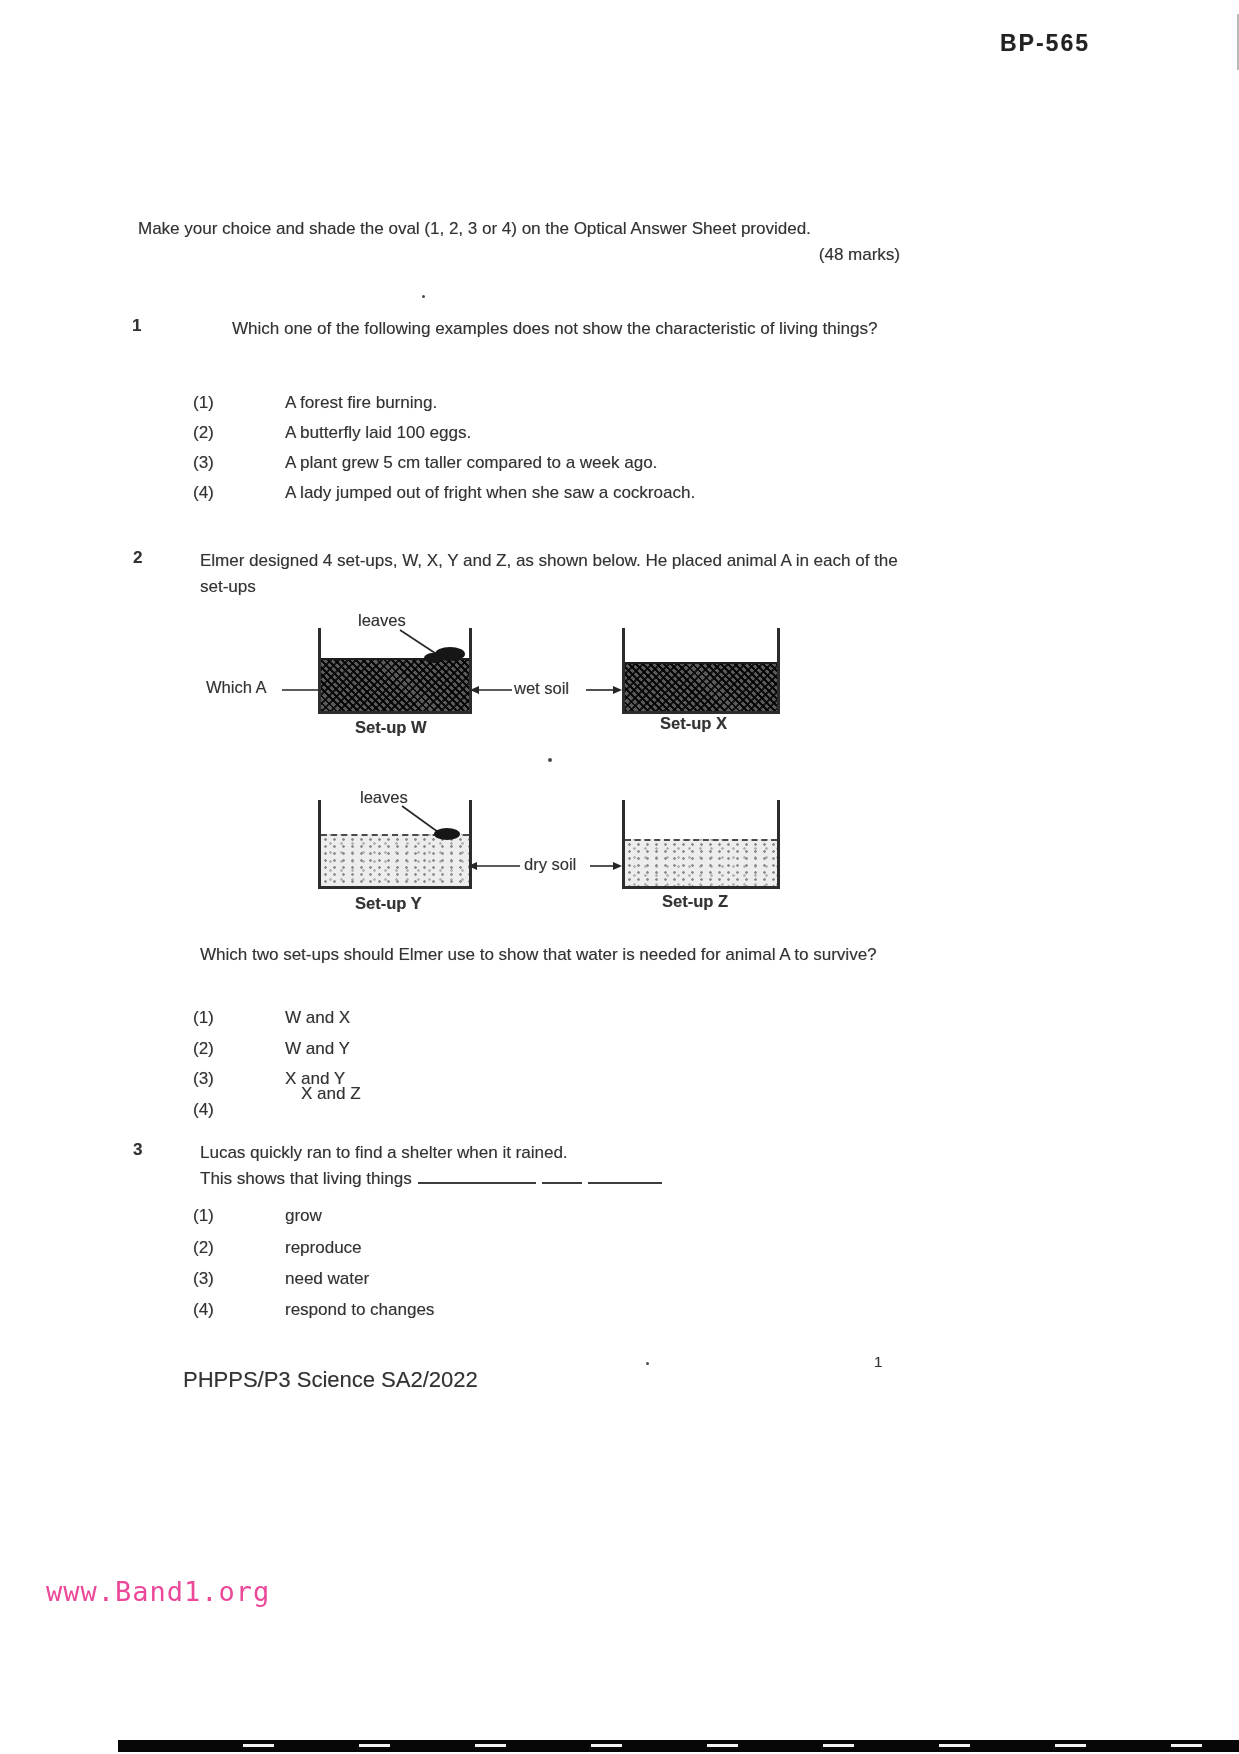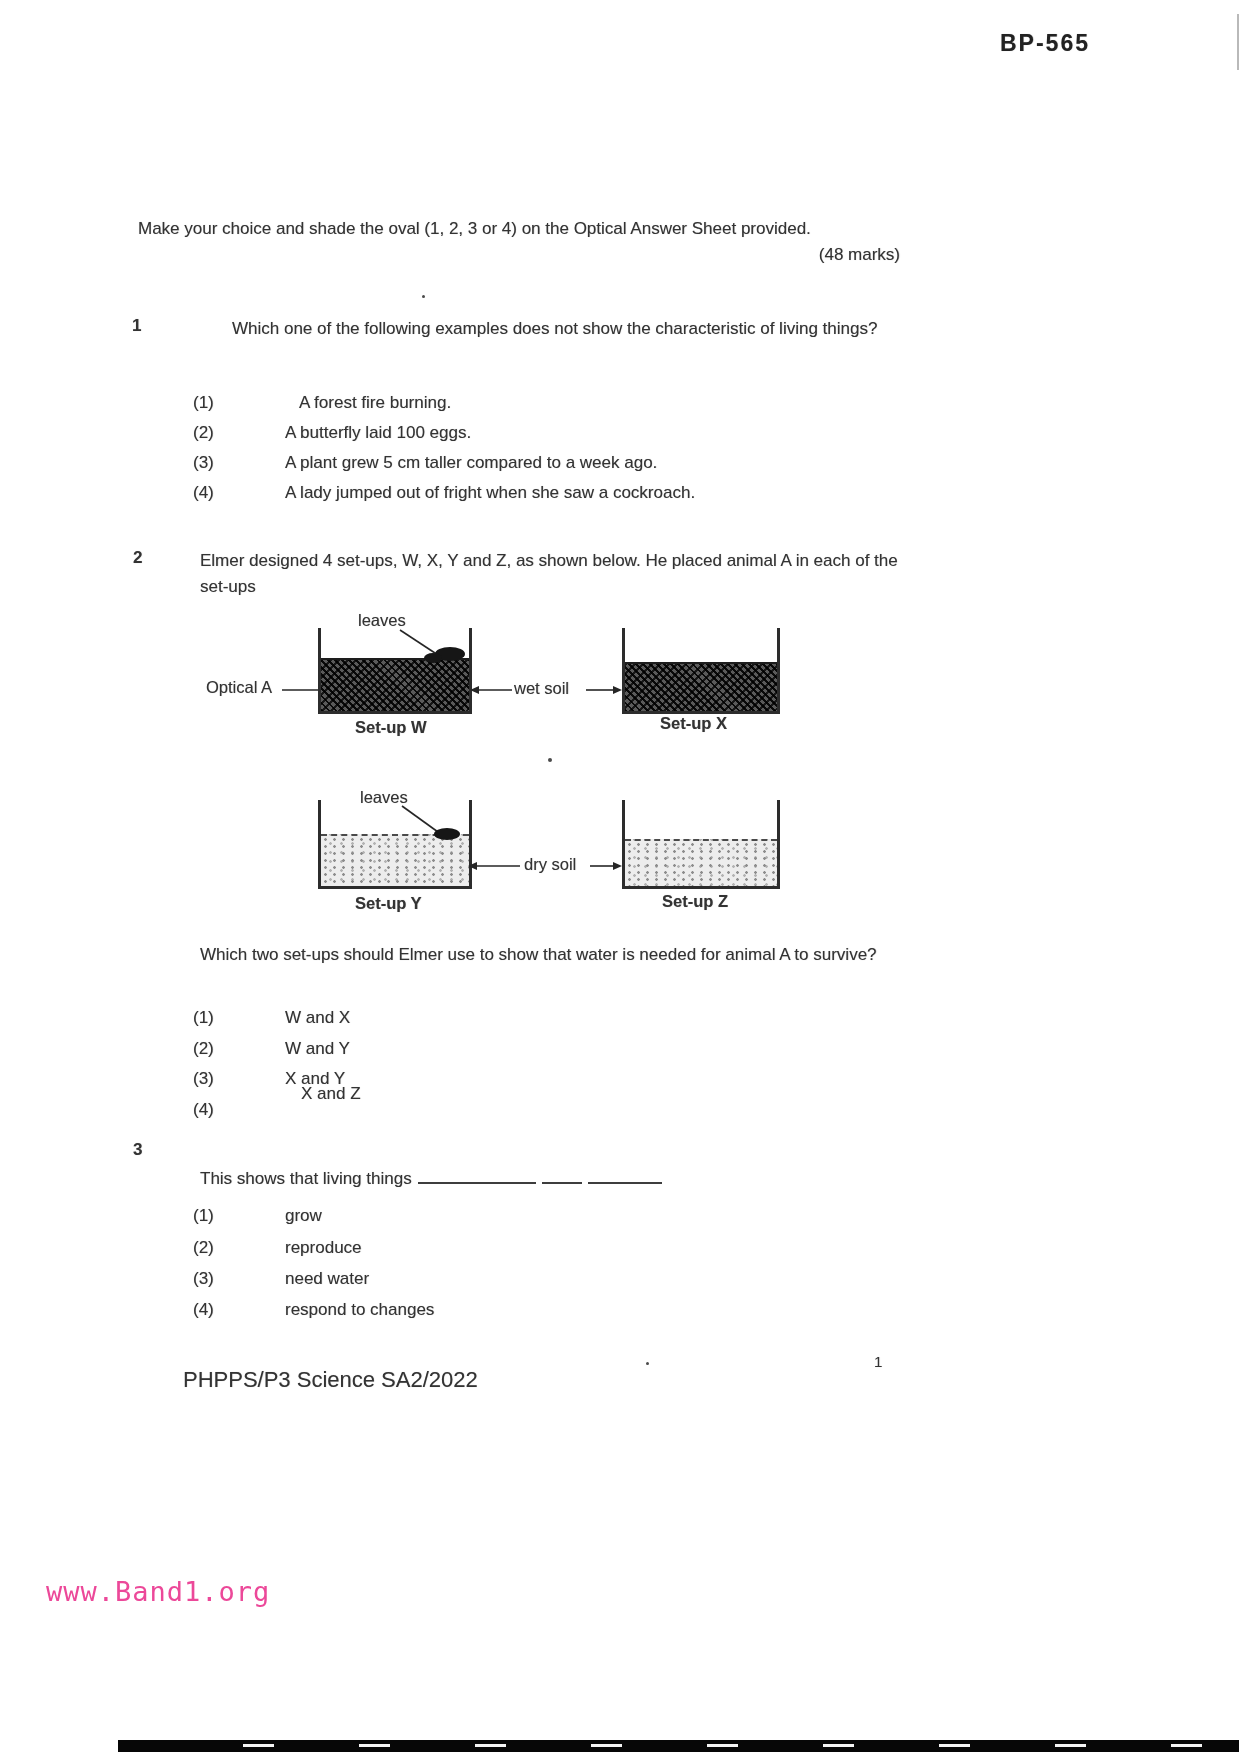--- a/index.html
+++ b/index.html
@@ -97,21 +97,21 @@
     <div>Make your choice and shade the oval (1, 2, 3 or 4) on the Optical Answer Sheet provided.</div>
     <div class="marks">(48 marks)</div>
   </div>
 
   <div class="abs dot" style="left:422px; top:295px; width:3px; height:3px;"></div>
 
   <div class="abs q-num" style="left:132px; top:316px;">1</div>
   <div class="abs txt q-text" style="left:200px; top:316px; width:695px;margin-left:32px;">Which one of the following examples does not show the characteristic of living things?</div>
 
   <div class="abs opt-label" style="left:193px; top:393px;">(1)</div>
-  <div class="abs opt-text" style="left:299px; top:393px;text-align:center;">A forest fire burning.</div>
+  <div class="abs opt-text" style="left:285px; top:393px;text-align:center;">A forest fire burning.</div>
   <div class="abs opt-label" style="left:193px; top:423px;">(2)</div>
   <div class="abs opt-text" style="left:285px; top:423px;">A butterfly laid 100 eggs.</div>
   <div class="abs opt-label" style="left:193px; top:453px;">(3)</div>
   <div class="abs opt-text" style="left:285px; top:453px;">A plant grew 5 cm taller compared to a week ago.</div>
   <div class="abs opt-label" style="left:193px; top:483px;">(4)</div>
   <div class="abs opt-text" style="left:285px; top:483px;">A lady jumped out of fright when she saw a cockroach.</div>
 
   <div class="abs q-num" style="left:133px; top:548px;">2</div>
   <div class="abs txt q-text" style="left:200px; top:548px; width:712px;">Elmer designed 4 set-ups, W, X, Y and Z, as shown below. He placed animal A in each of the set-ups</div>
 
@@ -119,21 +119,21 @@
 
     <div class="dg-label" style="left:358px; top:3px;">leaves</div>
 
     <div class="tank" style="left:318px; top:20px; width:148px; height:83px;">
       <div class="soil soil-wet" style="height:51px;"></div>
     </div>
     <div class="tank" style="left:622px; top:20px; width:152px; height:83px;">
       <div class="soil soil-wet" style="height:47px;"></div>
     </div>
 
-    <div class="dg-label" style="left:206px; top:70px;">Optical A</div>
+    <div class="dg-label" style="left:206px; top:70px;">Which A</div>
     <div class="dg-label" style="left:514px; top:71px;">wet soil</div>
 
     <div class="dg-label dg-bold" style="left:355px; top:110px;">Set-up W</div>
     <div class="dg-label dg-bold" style="left:660px; top:106px;">Set-up X</div>
 
     <div class="dg-label" style="left:360px; top:180px;">leaves</div>
 
     <div class="tank" style="left:318px; top:192px; width:148px; height:86px;">
       <div class="soil soil-dry" style="height:50px;"></div>
     </div>
@@ -176,20 +176,21 @@
   <div class="abs opt-label" style="left:193px; top:1008px;">(1)</div>
   <div class="abs opt-text" style="left:285px; top:1008px;">W and X</div>
   <div class="abs opt-label" style="left:193px; top:1039px;">(2)</div>
   <div class="abs opt-text" style="left:285px; top:1039px;">W and Y</div>
   <div class="abs opt-label" style="left:193px; top:1069px;">(3)</div>
   <div class="abs opt-text" style="left:285px; top:1069px;">X and Y</div>
   <div class="abs opt-label" style="left:193px; top:1100px;">(4)</div>
   <div class="abs opt-text" style="left:285px; top:1084px;margin-left:16px;">X and Z</div>
 
   <div class="abs q-num" style="left:133px; top:1140px;">3</div>
+  <div class="abs txt" style="left:200px; top:1140px; width:700px;">Lucas quickly ran to find a shelter when it rained.</div>
   <div class="abs txt" style="left:200px; top:1166px; width:720px; white-space:nowrap;">
     <span>This shows that living things</span><span class="blank-seg" style="width:118px;"></span><span class="blank-seg" style="width:40px;"></span><span class="blank-seg" style="width:74px;"></span>
   </div>
 
   <div class="abs opt-label" style="left:193px; top:1206px;">(1)</div>
   <div class="abs opt-text" style="left:285px; top:1206px;">grow</div>
   <div class="abs opt-label" style="left:193px; top:1238px;">(2)</div>
   <div class="abs opt-text" style="left:285px; top:1238px;">reproduce</div>
   <div class="abs opt-label" style="left:193px; top:1269px;">(3)</div>
   <div class="abs opt-text" style="left:285px; top:1269px;">need water</div>

